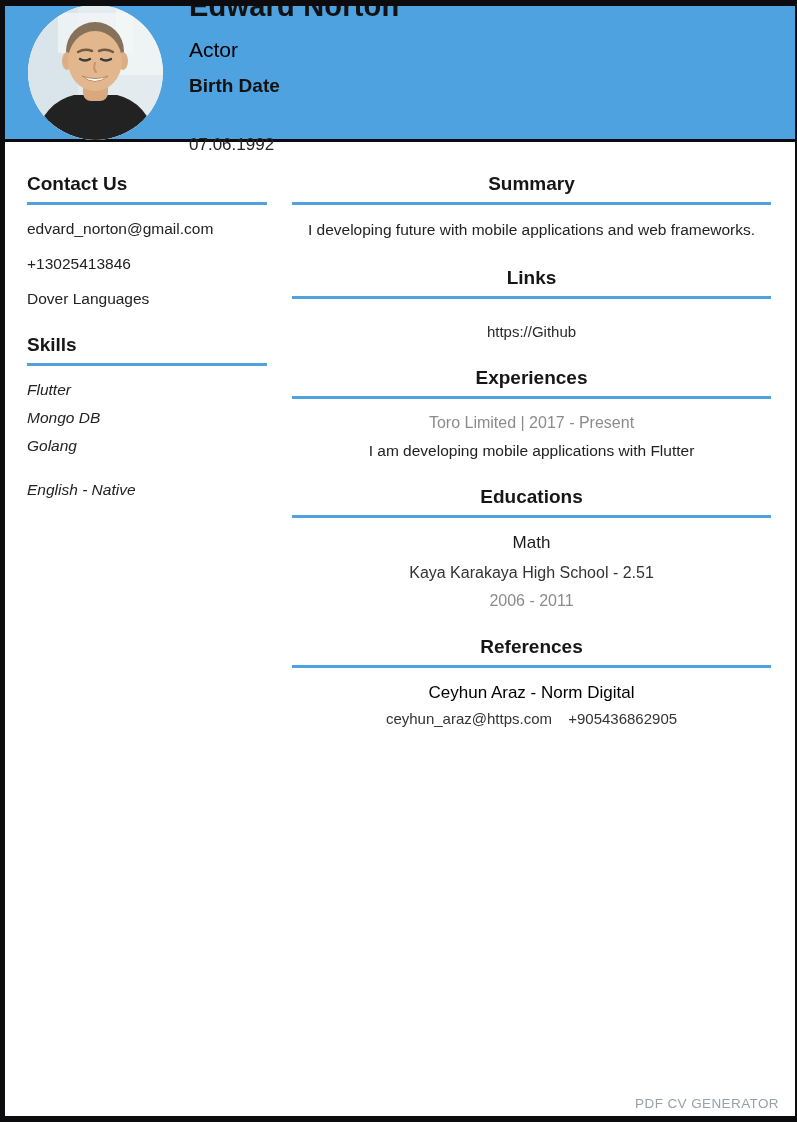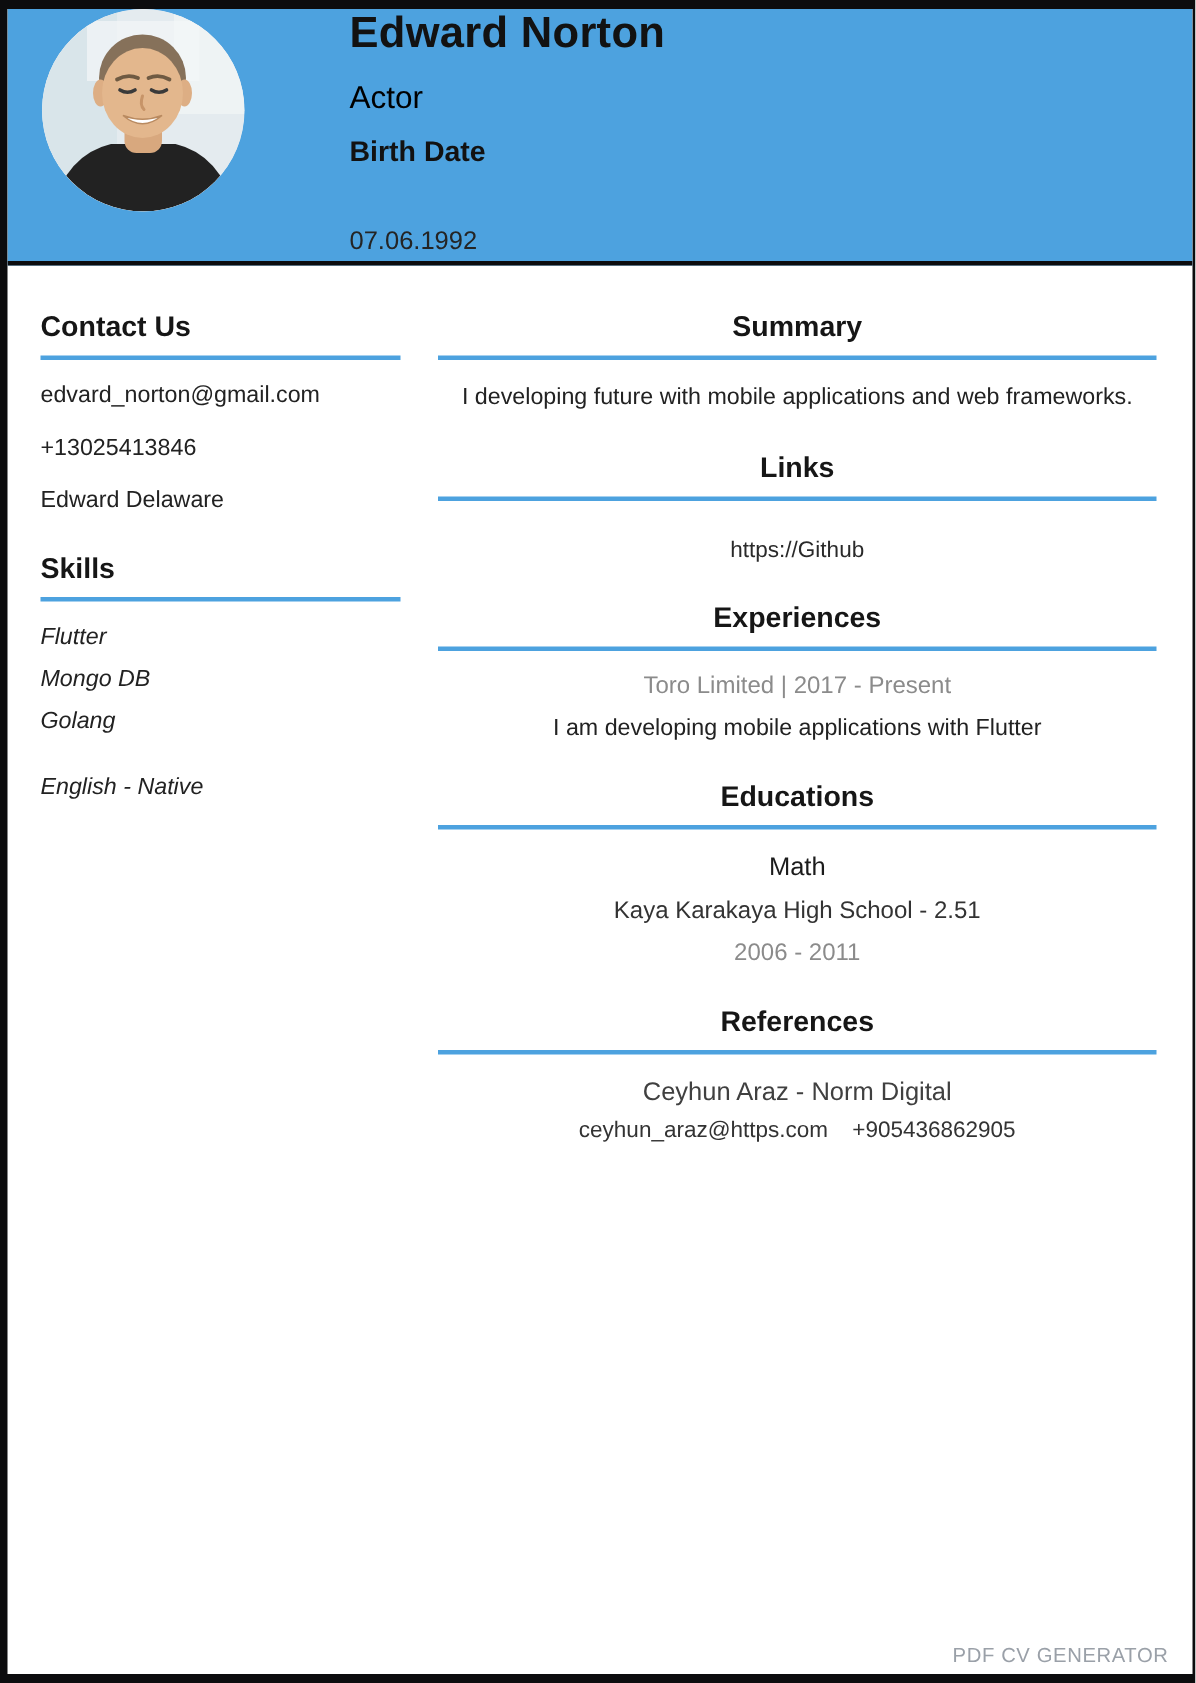--- a/index.html
+++ b/index.html
@@ -20,26 +20,26 @@
     background:#ffffff;
     border-left:5px solid var(--frame);
     border-top:6px solid var(--frame);
     border-bottom:6px solid var(--frame);
     border-right:2px solid var(--frame);
     overflow:hidden;
   }
 
   
   .header{
-    height:171px;
+    height:136px;
     background:var(--accent);
     border-bottom:3px solid var(--frame);
     display:flex;
+    align-items:center;
     padding-left:23px;
-    gap:44px;
   }
   .avatar-wrap{
     width:135px; height:135px;
     border-radius:50%;
     overflow:hidden;
     flex-shrink:0;
     background:#e6edf1;
   }
   .avatar-wrap svg{ display:block; width:135px; height:135px; }
   .header-text{ margin-left:26px; }
@@ -74,21 +74,21 @@
   .link-item{ font-size:15px; color:#2a2a2a; margin-top:9px; text-decoration:none; display:inline-block; }
 
   .exp-role{ font-size:17px; font-weight:bold; color:#1b1b1b; margin-bottom:10px; }
   .exp-meta{ font-size:16px; color:var(--muted); margin-bottom:10px; }
   .exp-desc{ font-size:15.5px; color:var(--body-ink); }
 
   .edu-field{ font-size:17px; color:#1b1b1b; margin-top:4px; margin-bottom:11px; }
   .edu-school{ font-size:16px; color:#333333; margin-bottom:10px; }
   .edu-years{ font-size:16px; color:var(--muted); }
 
-  .ref-name{ font-size:17px; color:#404040; margin-top:12px; margin-bottom:7px; }
+  .ref-name{ font-size:17px; color:#000000; margin-top:12px; margin-bottom:7px; }
   .ref-contact{ font-size:15px; color:#333333; }
   .ref-contact .ref-phone{ margin-left:12px; }
 
   .footer-watermark{
     position:absolute;
     right:16px; bottom:5px;
     font-size:13.5px;
     color:var(--watermark);
     letter-spacing:0.4px;
   }
@@ -143,21 +143,21 @@
     </div>
   </header>
 
   <div class="body">
 
     <aside class="left-col">
       <section>
         <div class="sec-heading">Contact Us</div>
         <div class="contact-item">edvard_norton@gmail.com</div>
         <div class="contact-item">+13025413846</div>
-        <div class="contact-item">Edward Delaware</div>
+        <div class="contact-item">Dover Languages</div>
       </section>
 
       <section>
         <div class="sec-heading">Skills</div>
         <div class="skill-item">Flutter</div>
         <div class="skill-item">Mongo DB</div>
         <div class="skill-item">Golang</div>
       </section>
 
       <section>

